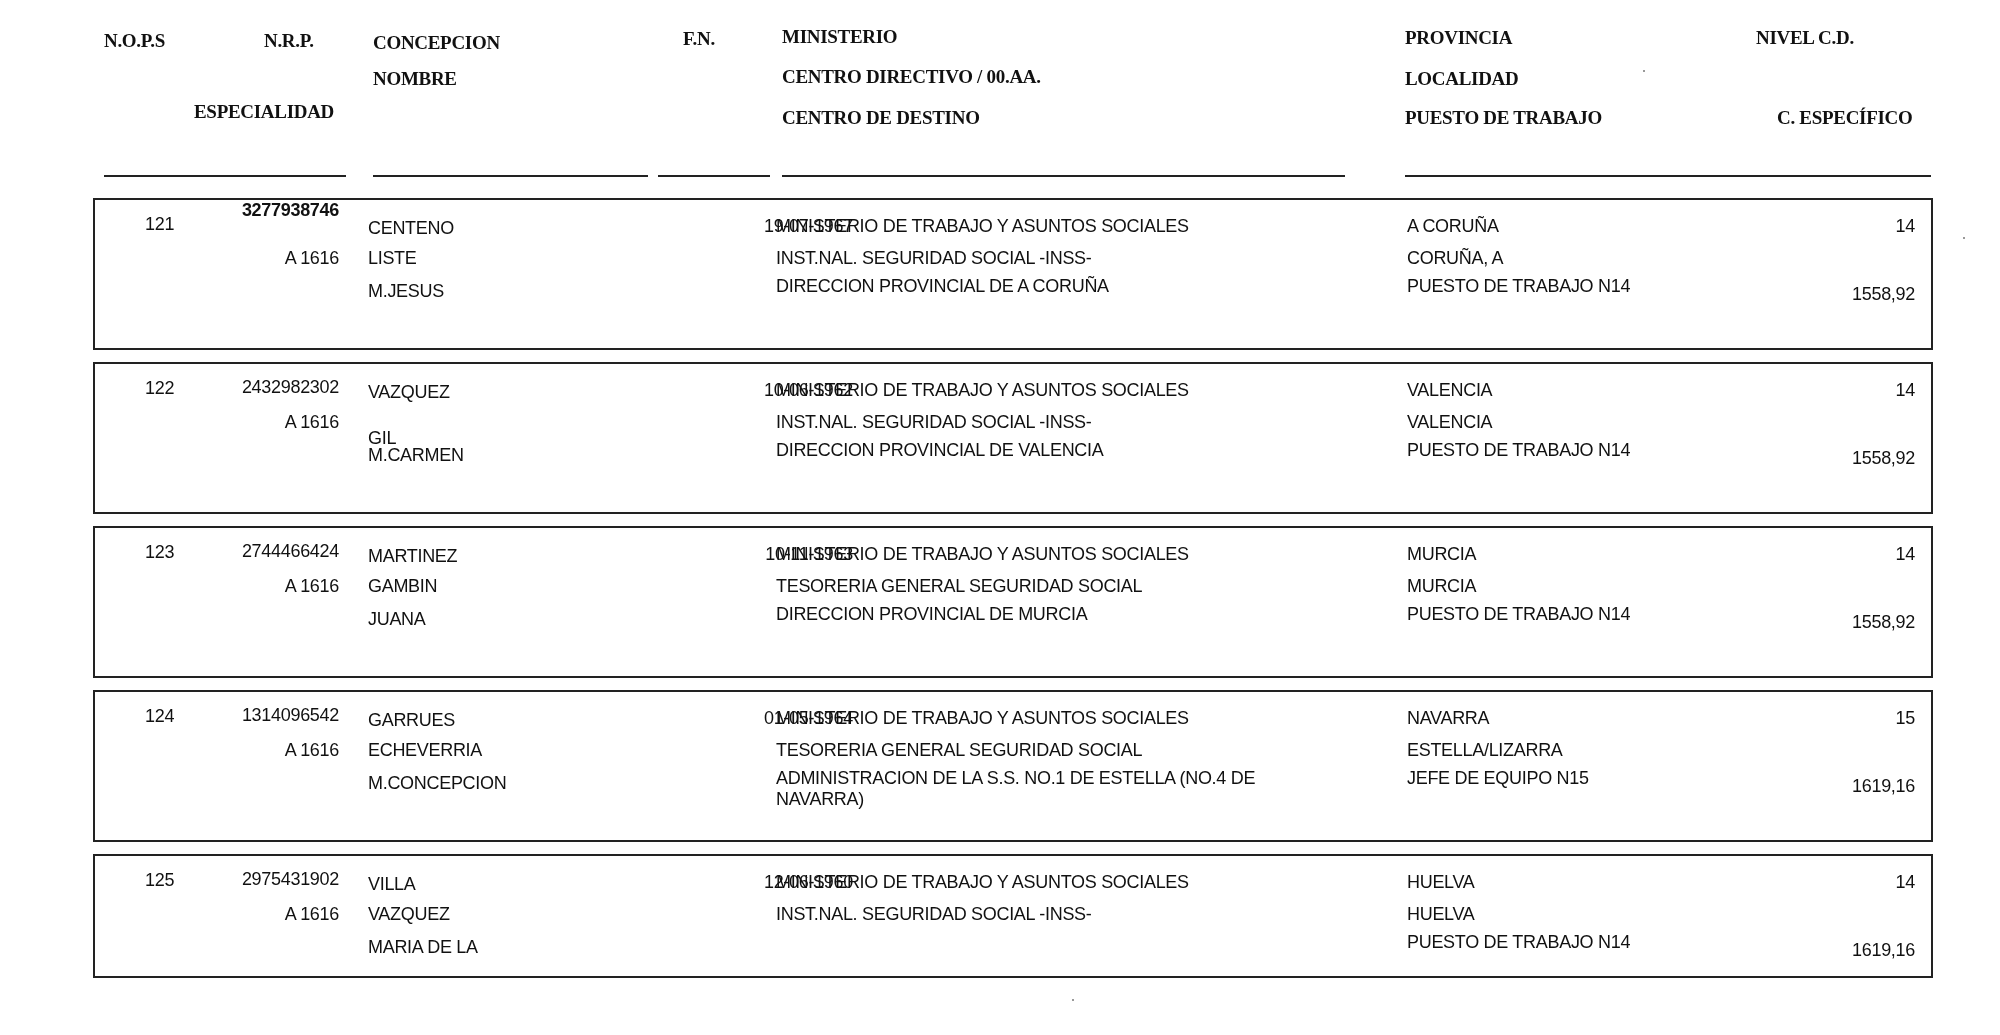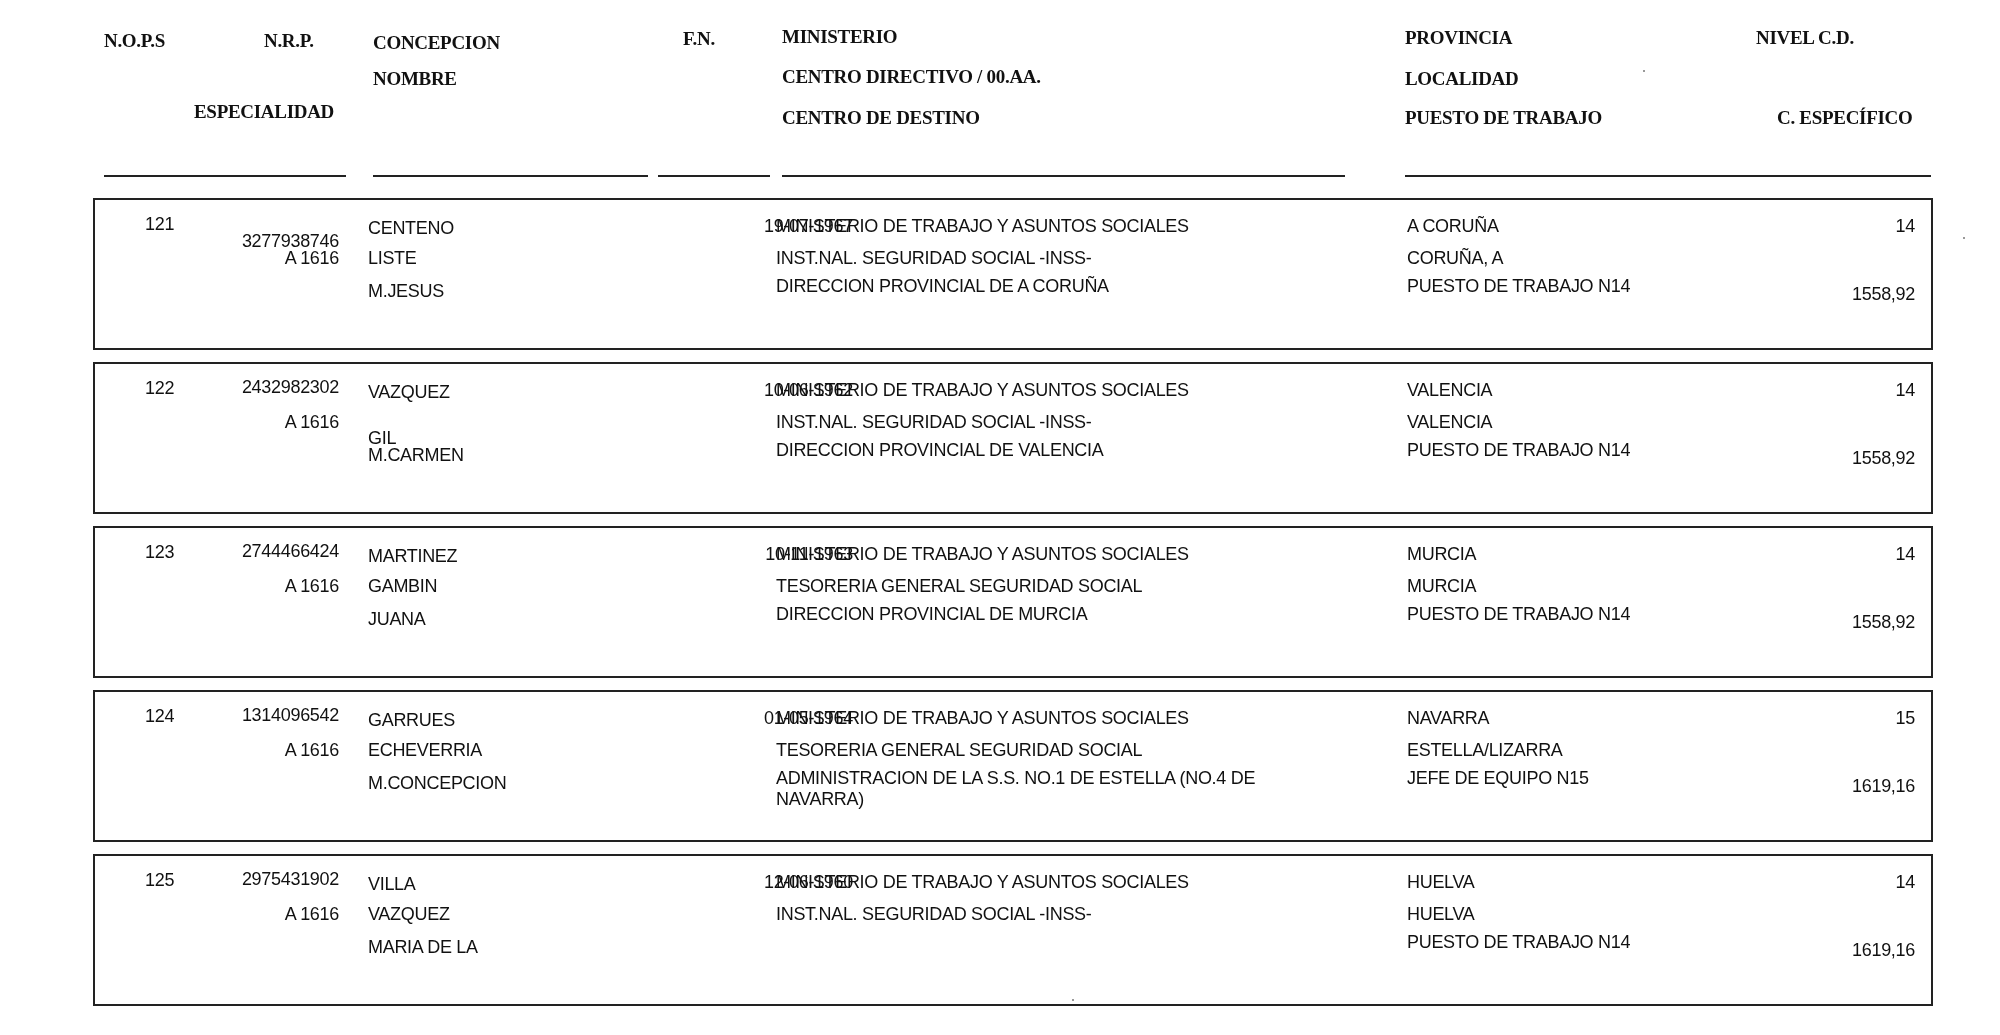--- a/index.html
+++ b/index.html
@@ -32,21 +32,21 @@
 
 <div class="rule" style="left:104px; width:242px;"></div>
 <div class="rule" style="left:373px; width:275px;"></div>
 <div class="rule" style="left:658px; width:112px;"></div>
 <div class="rule" style="left:782px; width:563px;"></div>
 <div class="rule" style="left:1405px; width:526px;"></div>
 
 <div id="records">
     <div class="rec" style="top: 198px; height: 152px;">
       <div class="cell" style="left:50px; top:14px;">121</div>
-      <div class="cell r" style="right:1592px; top:31px;">3277938746</div>
+      <div class="cell r" style="right:1592px; top:0;font-weight:bold;">3277938746</div>
       <div class="cell r" style="right:1592px; top:48px;">A  1616</div>
       <div class="cell" style="left:273px; top:18px;">CENTENO</div>
       <div class="cell" style="left:273px; top:48px;">LISTE</div>
       <div class="cell" style="left:273px; top:81px;">M.JESUS</div>
       <div class="cell r" style="right:1078px; top:16px;">19-07-1967</div>
       <div class="cell" style="left:681px; top:16px;">MINISTERIO DE TRABAJO Y ASUNTOS SOCIALES</div>
       <div class="cell" style="left:681px; top:48px;">INST.NAL. SEGURIDAD SOCIAL -INSS-</div>
       <div class="cell wrap" style="left:681px; top:76px;">DIRECCION PROVINCIAL DE A CORUÑA</div>
       <div class="cell" style="left:1312px; top:16px;">A CORUÑA</div>
       <div class="cell" style="left:1312px; top:48px;">CORUÑA, A</div>
@@ -98,21 +98,21 @@
       <div class="cell r" style="right:1078px; top:16px;">01-05-1964</div>
       <div class="cell" style="left:681px; top:16px;">MINISTERIO DE TRABAJO Y ASUNTOS SOCIALES</div>
       <div class="cell" style="left:681px; top:48px;">TESORERIA GENERAL SEGURIDAD SOCIAL</div>
       <div class="cell wrap" style="left:681px; top:76px;">ADMINISTRACION DE LA S.S. NO.1 DE ESTELLA (NO.4 DE NAVARRA)</div>
       <div class="cell" style="left:1312px; top:16px;">NAVARRA</div>
       <div class="cell" style="left:1312px; top:48px;">ESTELLA/LIZARRA</div>
       <div class="cell" style="left:1312px; top:76px;">JEFE DE EQUIPO N15</div>
       <div class="cell r" style="right:16px; top:16px;">15</div>
       <div class="cell r" style="right:16px; top:84px;">1619,16</div>
     </div>
-    <div class="rec" style="top: 854px; height: 152px;">
+    <div class="rec" style="top: 854px; height: 124px;">
       <div class="cell" style="left:50px; top:14px;">125</div>
       <div class="cell r" style="right:1592px; top:13px;">2975431902</div>
       <div class="cell r" style="right:1592px; top:48px;">A  1616</div>
       <div class="cell" style="left:273px; top:18px;">VILLA</div>
       <div class="cell" style="left:273px; top:48px;">VAZQUEZ</div>
       <div class="cell" style="left:273px; top:81px;">MARIA DE LA</div>
       <div class="cell r" style="right:1078px; top:16px;">12-06-1960</div>
       <div class="cell" style="left:681px; top:16px;">MINISTERIO DE TRABAJO Y ASUNTOS SOCIALES</div>
       <div class="cell" style="left:681px; top:48px;">INST.NAL. SEGURIDAD SOCIAL -INSS-</div>
       <div class="cell" style="left:1312px; top:16px;">HUELVA</div>

